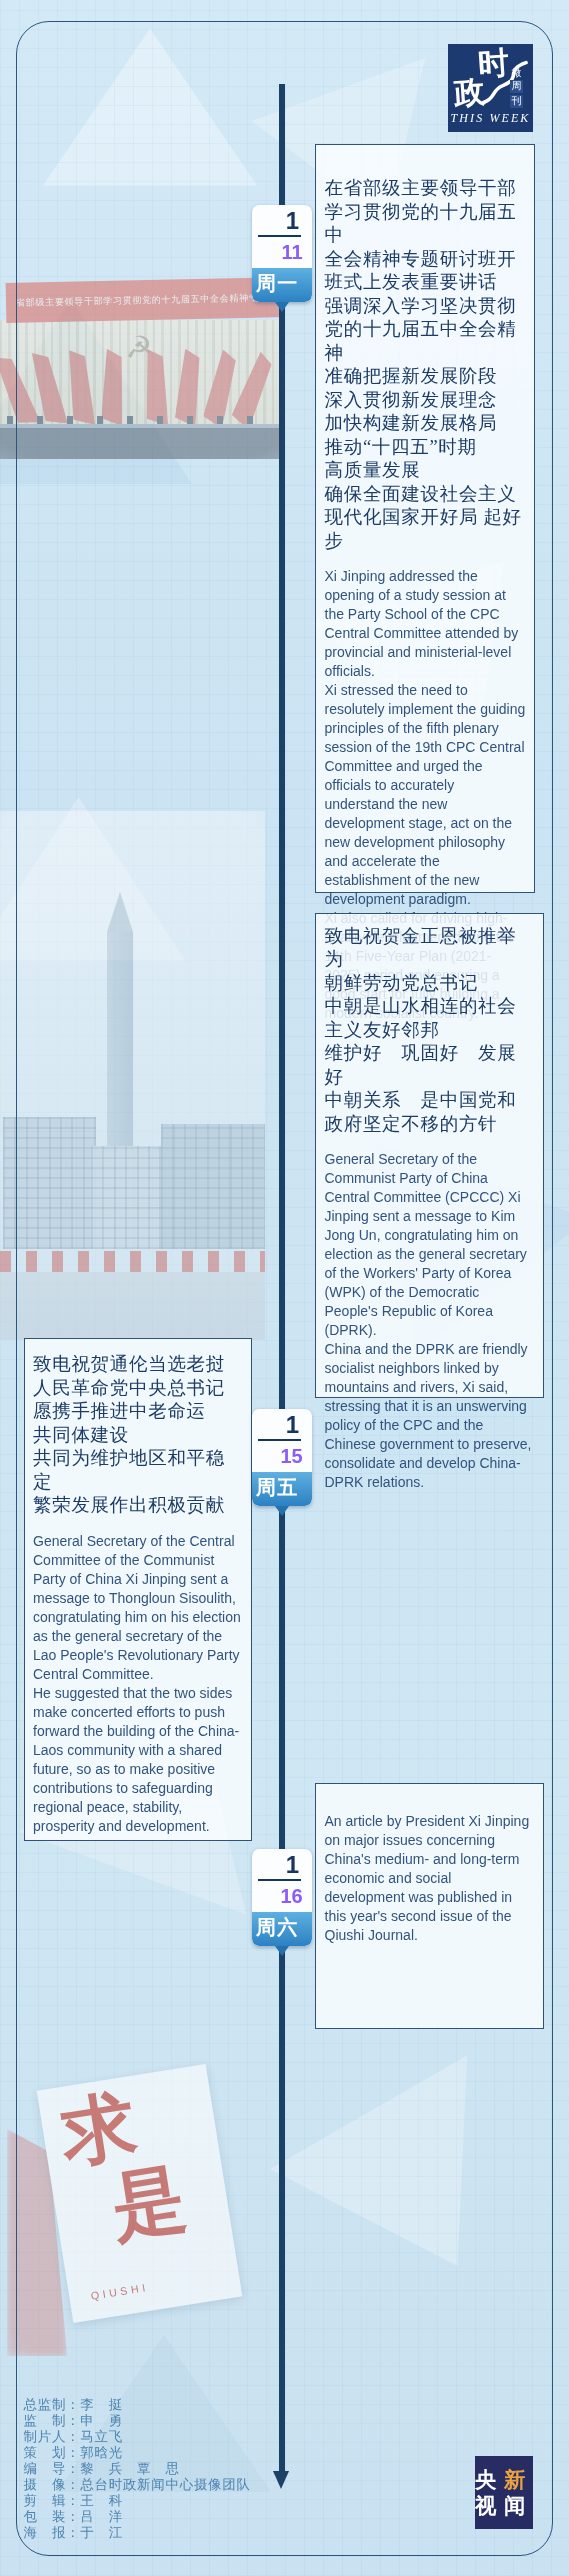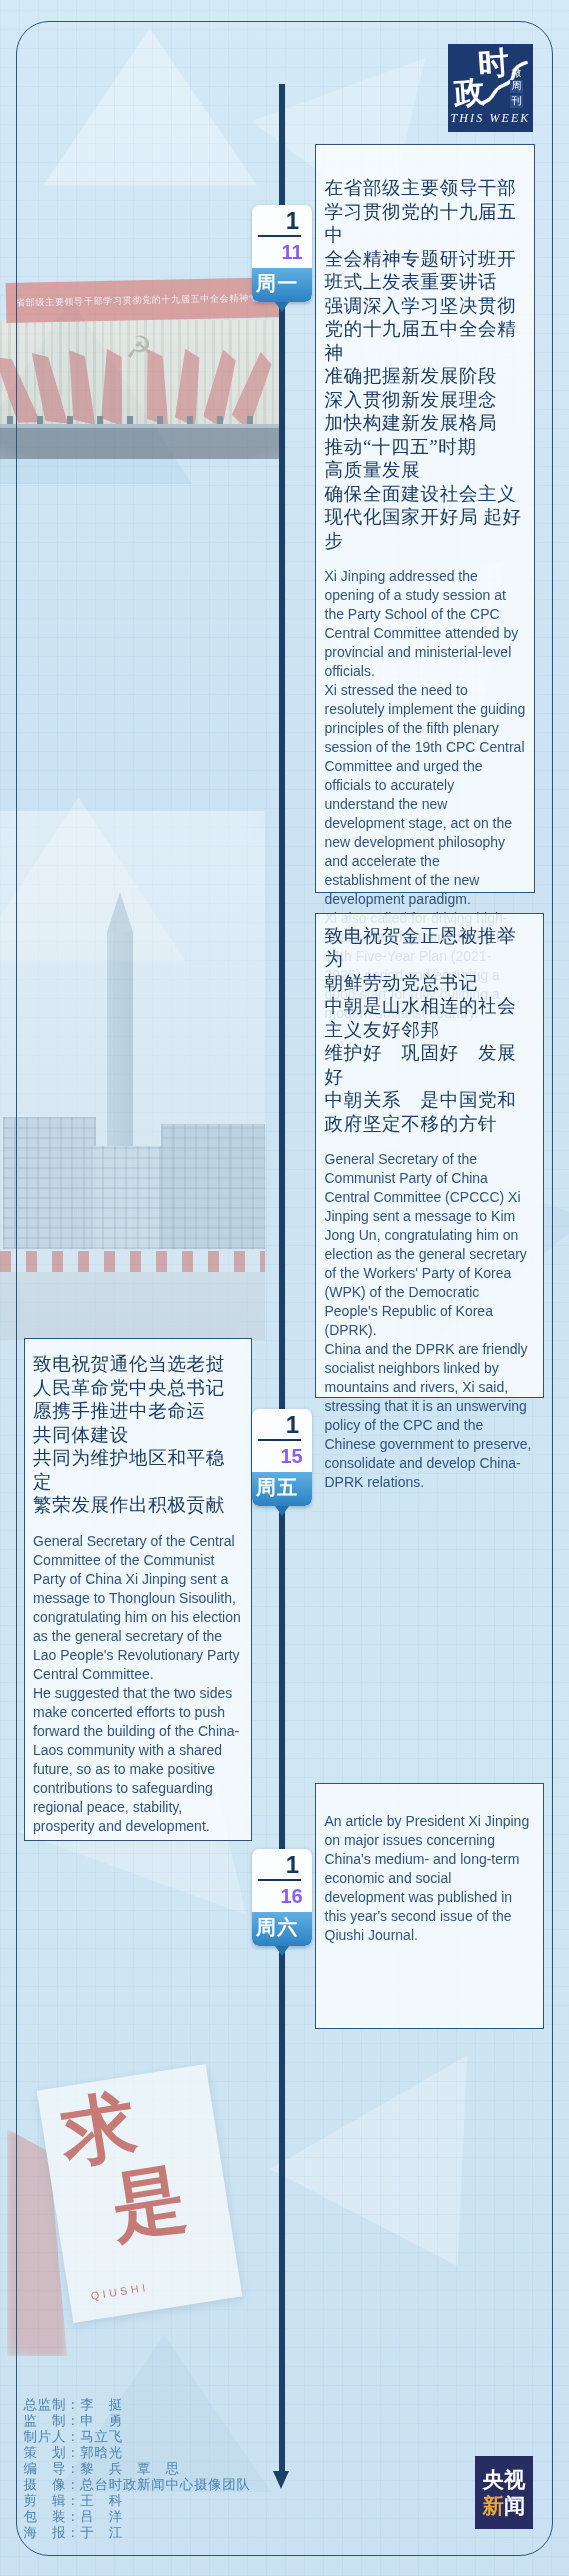--- a/index.html
+++ b/index.html
@@ -87,21 +87,21 @@
      filter:blur(3.6px);clip-path:polygon(0 0,70% 10%,100% 100%,0 100%);}
   .pq-page{position:absolute;left:47px;top:40px;width:171px;height:235px;background:#fdfdfc;
      transform:rotate(-9deg);box-shadow:0 2.8px 10px rgba(60,90,120,.25);}
   .pq-char{position:absolute;font-family:"Liberation Serif","DejaVu Serif",serif;font-weight:bold;
      font-size:74px;color:#c23a2c;line-height:1;}
   .pq-latin{position:absolute;left:21.4px;bottom:18.5px;font-size:10.7px;letter-spacing:3.6px;color:#c23a2c;}
   
   #credits{left:23.5px;top:2397px;z-index:5;font-size:13.5px;line-height:16px;color:#4c84b2;
      white-space:pre-line;letter-spacing:0.7px;}
   #cctv-logo{left:475px;top:2456px;width:58px;height:73px;background:#272d63;z-index:5;
-     display:flex;flex-direction:column;justify-content:center;align-items:center;
+     display:flex;flex-direction:row;justify-content:center;align-items:center;
      font-weight:bold;font-size:21.4px;line-height:26px;color:#fff;}
 </style>
 </head>
 <body>
 
 <div class="tri" style="left:43px;top:28.5px;width:214px;height:157px;background:rgba(255,255,255,.35);"></div>
 <div class="tri" style="left:270px;top:85px;width:185px;height:142px;background:rgba(255,255,255,.25);transform:rotate(160deg);"></div>
 <div class="tri" style="left:-50px;top:299px;width:242px;height:185px;background:rgba(175,208,230,.35);"></div>
 <div class="tri" style="left:342px;top:541px;width:214px;height:171px;background:rgba(255,255,255,.22);transform:rotate(40deg);"></div>
 <div class="tri" style="left:-28.5px;top:797px;width:214px;height:164px;background:rgba(255,255,255,.30);"></div>

